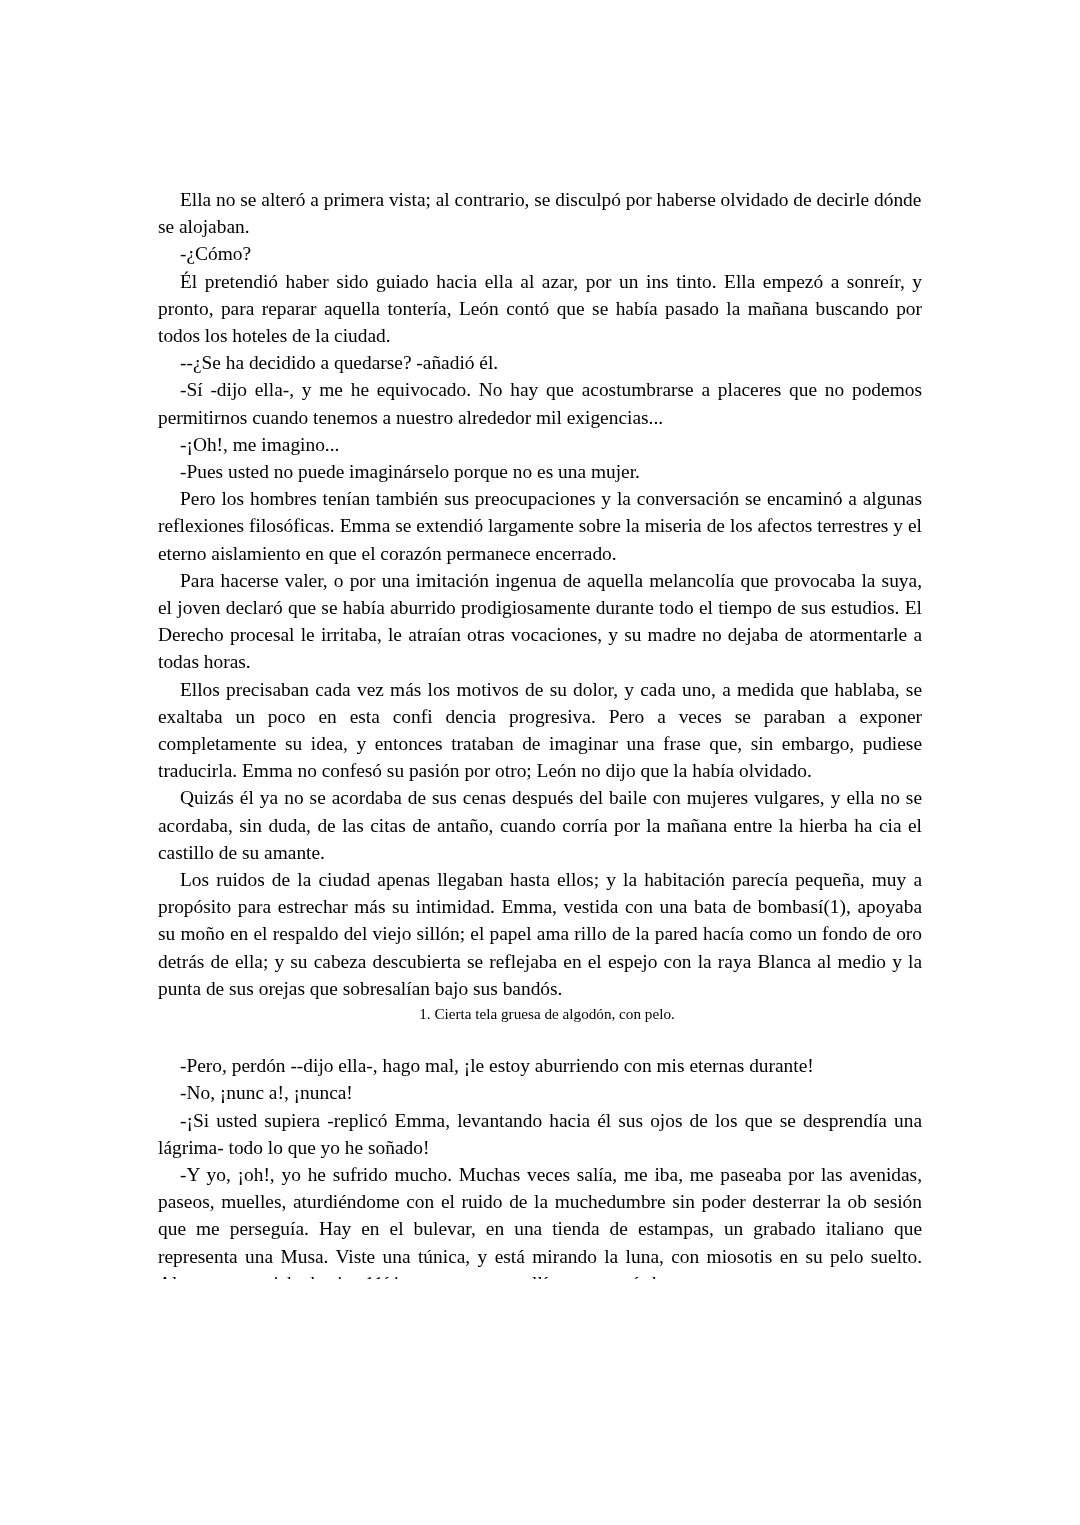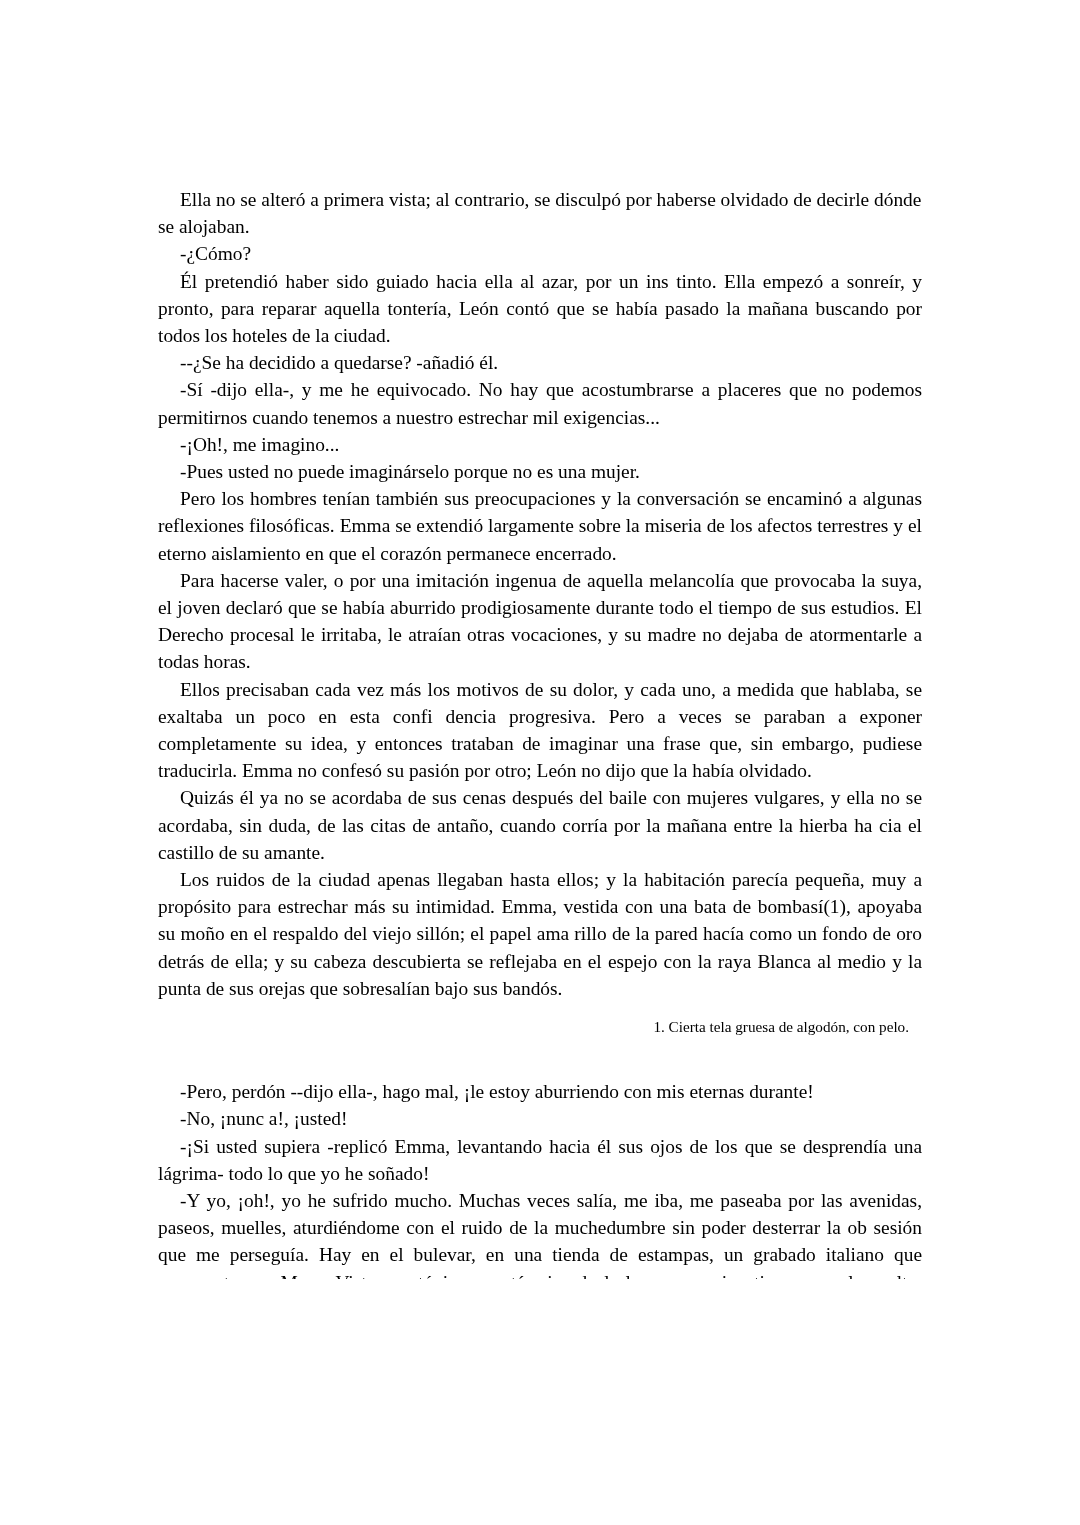--- a/index.html
+++ b/index.html
@@ -35,55 +35,55 @@
     text-align: justify;
   }
   p.para:last-child {
     text-align: left;
   }
   
   p.short {
     text-align: left;
   }
   p.footnote {
-    margin: 13px;
+    margin: 0;
     padding: 0;
     text-indent: 14px;
     font-size: 15.2px;
     line-height: 24px;
-    text-align: right;
+    text-align: center;
   }
   .gap {
     height: 26px;
   }
 </style>
 </head>
 <body>
 
 <div class="page">
   <div class="text-block">
 
     <p class="para short">Ella no se alteró a primera vista; al contrario,  se disculpó por haberse olvidado de decirle dónde se alojaban.</p>
     <p class="para short">-¿Cómo?</p>
     <p class="para">Él pretendió haber sido guiado hacia ella al azar, por un ins tinto. Ella empezó a sonreír, y pronto, para reparar aquella tontería, León contó que se había pasado la mañana buscando por todos los hoteles de la ciudad.</p>
     <p class="para short">--¿Se ha decidido a quedarse? -añadió él.</p>
-    <p class="para">-Sí -dijo ella-, y me he equivocado. No hay que acostumbrarse a placeres que no podemos permitirnos cuando tenemos a nuestro estrechar mil exigencias...</p>
+    <p class="para">-Sí -dijo ella-, y me he equivocado. No hay que acostumbrarse a placeres que no podemos permitirnos cuando tenemos a nuestro alrededor mil exigencias...</p>
     <p class="para short">-¡Oh!, me imagino...</p>
     <p class="para short">-Pues usted no puede imaginárselo porque no es una mujer.</p>
     <p class="para">Pero los hombres tenían también sus preocupaciones y la conversación se encaminó a algunas reflexiones filosóficas. Emma se extendió largamente sobre la miseria de  los afectos terrestres y el eterno aislamiento en que el corazón permanece encerrado.</p>
     <p class="para">Para hacerse valer, o por una imitación ingenua de aquella melancolía que provocaba la suya, el joven declaró que se había aburrido prodigiosamente durante todo el tiempo de sus estudios. El Derecho procesal le irritaba, le atraían otras vocaciones, y su madre no dejaba de atormentarle a todas horas.</p>
     <p class="para">Ellos precisaban cada vez más los motivos de su dolor, y cada uno, a medida que hablaba, se exaltaba un poco en esta confi dencia progresiva. Pero a veces se paraban a exponer completamente su idea, y entonces trataban de imaginar una frase que, sin embargo, pudiese traducirla. Emma no confesó su pasión por otro; León no dijo que la había olvidado.</p>
     <p class="para">Quizás él ya no se acordaba de sus cenas después del baile con mujeres vulgares, y ella no se acordaba, sin duda, de las citas de antaño, cuando corría por la mañana entre la hierba ha cia el castillo de su amante.</p>
     <p class="para">Los ruidos de la ciudad apenas llegaban hasta ellos; y la habitación parecía pequeña, muy a propósito para estrechar más su intimidad. Emma, vestida con una bata de bombasí(1), apoyaba su moño en el respaldo del viejo sillón; el papel ama rillo de la pared hacía como un fondo de oro detrás de ella; y su cabeza descubierta se reflejaba en el espejo con la raya Blanca al medio y la punta de sus orejas que sobresalían bajo sus bandós.</p>
 
     <p class="footnote">1. Cierta tela gruesa de algodón, con pelo.</p>
 
     <div class="gap"></div>
 
     <p class="para short">-Pero, perdón --dijo ella-, hago mal, ¡le estoy aburriendo con mis eternas durante!</p>
-    <p class="para short">-No, ¡nunc a!, ¡usted!</p>
+    <p class="para short">-No, ¡nunc a!, ¡nunca!</p>
     <p class="para">-¡Si usted supiera -replicó Emma, levantando hacia él sus ojos de los que se desprendía una lágrima- todo lo que yo he soñado!</p>
     <p class="para">-Y yo, ¡oh!, yo he sufrido mucho. Muchas veces salía, me iba, me paseaba por las avenidas, paseos, muelles, aturdiéndome con el ruido de la muchedumbre sin poder desterrar la ob sesión que me perseguía. Hay en el bulevar, en una tienda de estampas, un grabado italiano que representa una Musa. Viste una túnica, y está mirando la luna, con miosotis en su pelo suelto. Algo me empujaba hacia a11í incesantemente; allí per manecía horas enteras.</p>
     <p class="para short">Después, con una voz temblorosa:</p>
     <p class="para short">-Se le parecía un poco.</p>
 
   </div>
 </div>
 
 </body></html>

